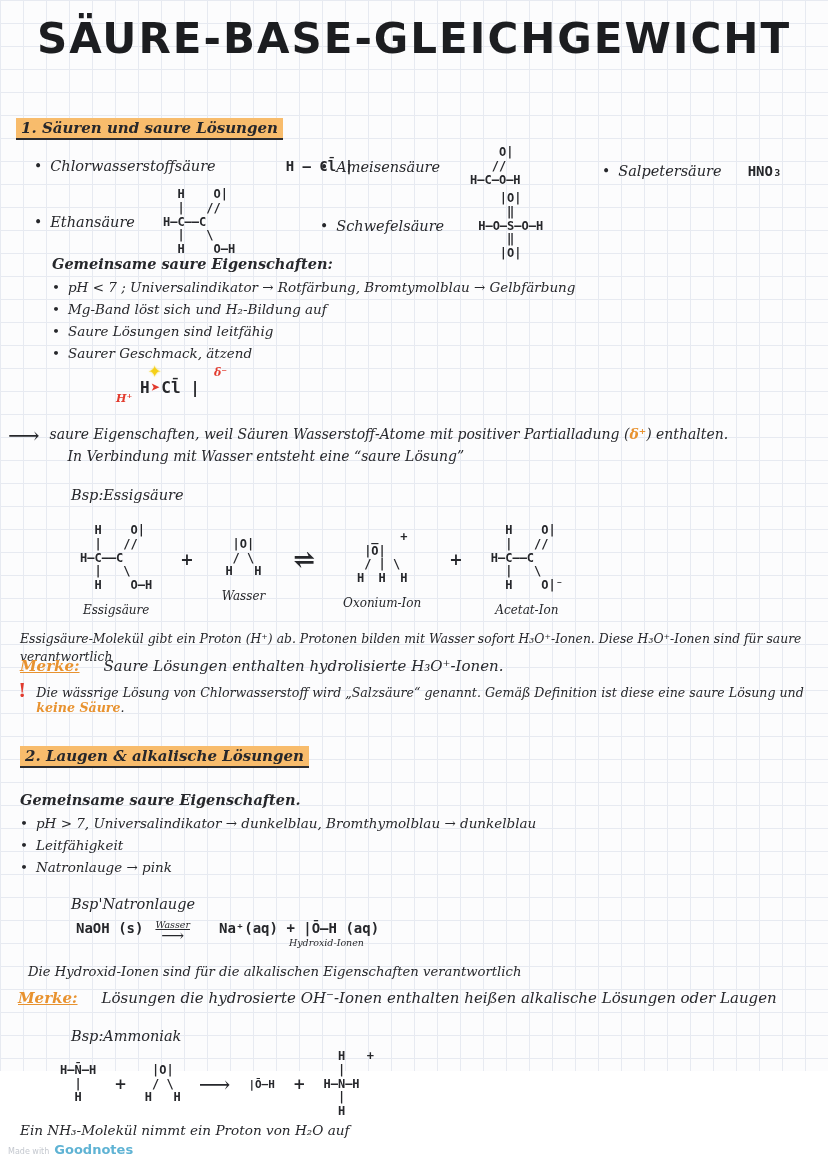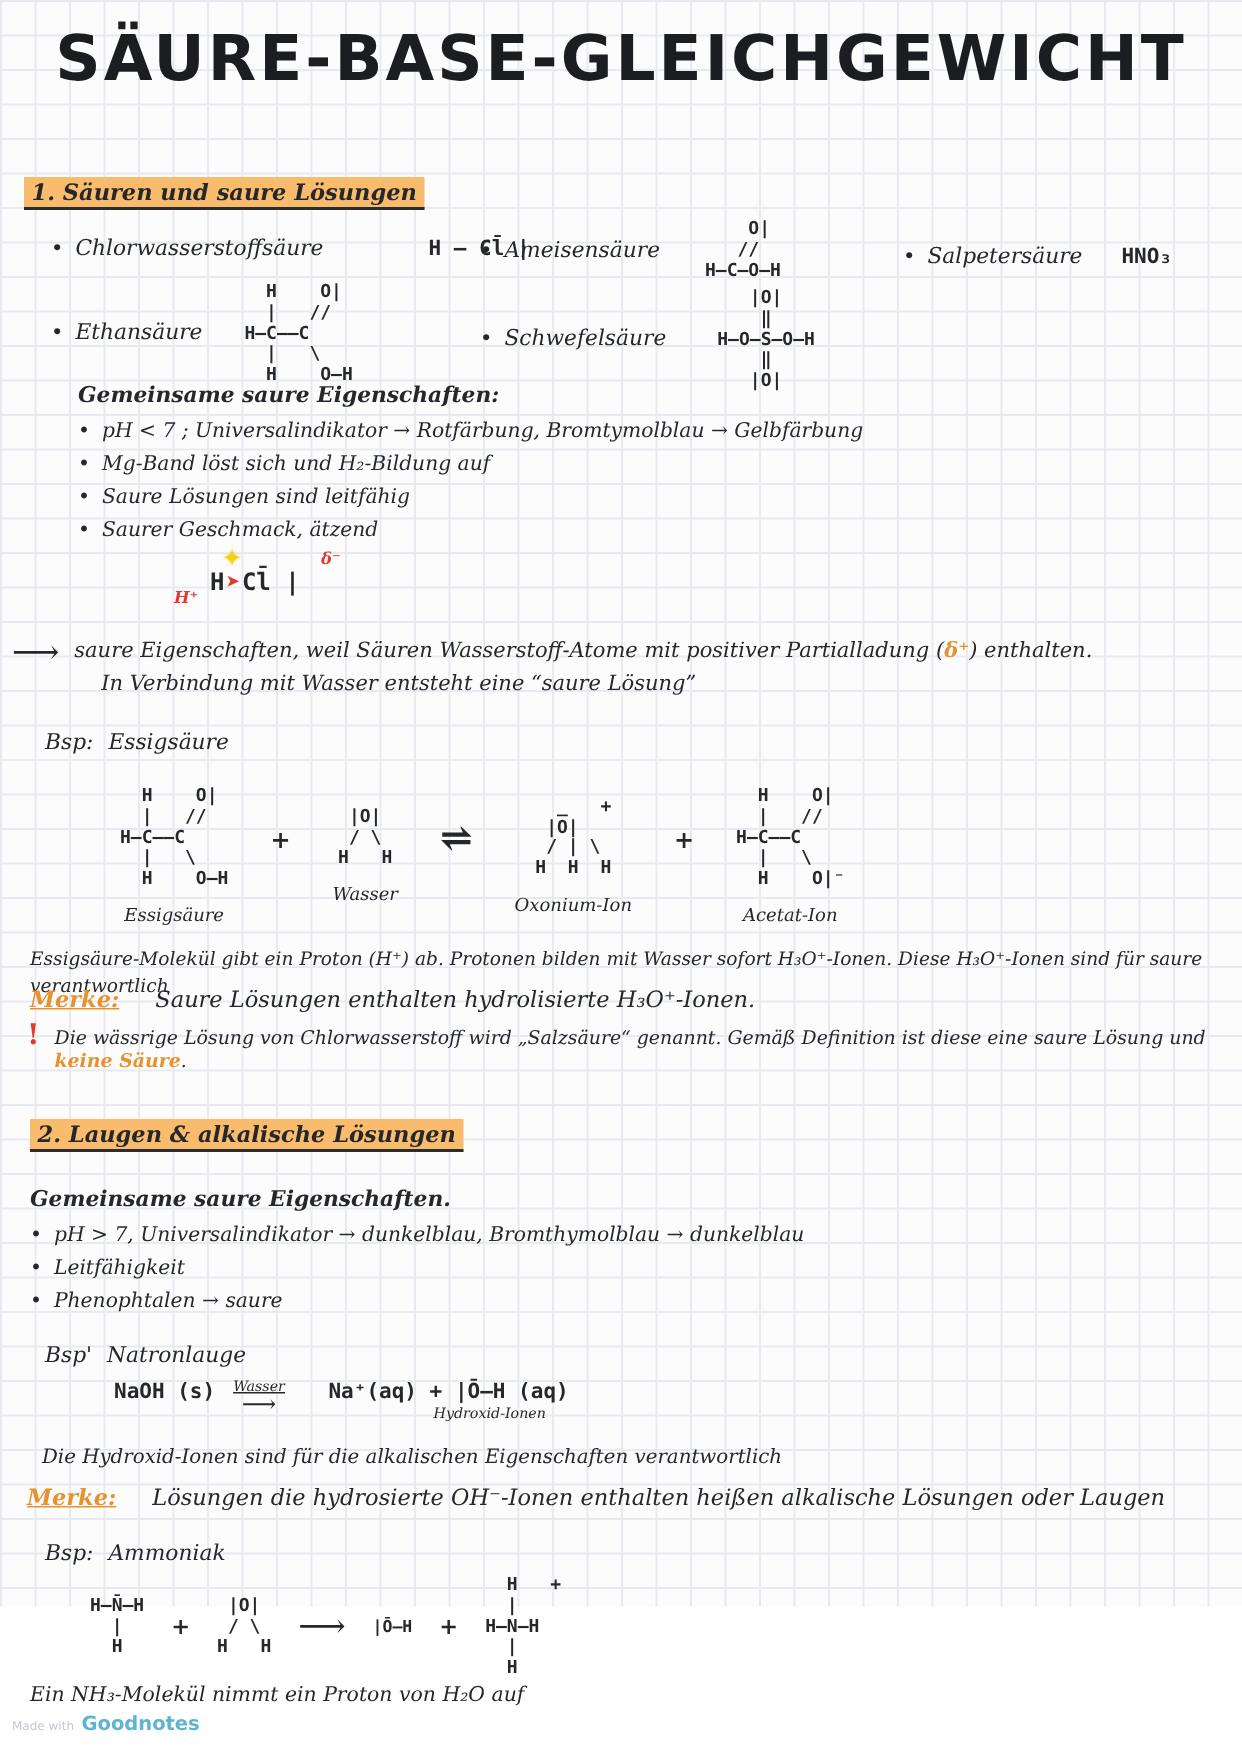--- a/index.html
+++ b/index.html
@@ -43,21 +43,21 @@
   .hcl .hplus { position:absolute; left:0; top:28px; color:#e23b2e; font-size:11px; font-weight:bold; }
   .hcl .mainline { position:absolute; left:24px; top:14px; font-family:"DejaVu Sans Mono", monospace; font-style:normal; font-weight:bold; font-size:16px; }
   .hcl .arr { color:#e23b2e; margin:0 1px; }
   .hcl .dminus { position:absolute; left:98px; top:2px; color:#e23b2e; font-size:11px; font-weight:bold; }
   .concl { display:flex; gap:10px; align-items:flex-start; }
   .concl .big-arrow { font-size:22px; line-height:20px; font-style:normal; }
   .concl .l1 { font-size:14px; }
   .concl .l2 { font-size:14px; margin-left:18px; margin-top:6px; }
   .orange { color:#e8922f; font-weight:bold; }
   .orange-u { color:#e8922f; font-weight:bold; text-decoration:underline; }
-  .bsp { display:flex; gap:10px; font-size:14.5px; }
+  .bsp { display:flex; font-size:14.5px;margin-left:41px; }
   .reaction { display:flex; align-items:center; gap:28px; }
   .reaction .mol { display:flex; flex-direction:column; align-items:center; }
   .reaction .mol-label { font-size:12px; margin-top:10px; }
   .reaction .op { font-size:16px; font-style:normal; font-weight:bold; align-self:center; margin-bottom:22px; }
   .reaction .eq { font-size:26px; margin-bottom:22px; }
   .para { font-size:12.4px; line-height:1.45; }
   .merke-line { display:flex; gap:24px; font-size:15px; align-items:baseline; }
   .warn-line { display:flex; gap:10px; font-size:12.6px; align-items:baseline; }
   .warn-mark { color:#e23b2e; font-weight:bold; font-size:19px; font-style:normal; }
   .eq1 { display:flex; align-items:flex-start; gap:12px; font-size:13.5px; }
@@ -218,21 +218,21 @@
     <div class="row">
       <span class="bullet">•</span>
       <span>pH &gt; 7,  Universalindikator → dunkelblau,  Bromthymolblau → dunkelblau</span>
     </div>
     <div class="row">
       <span class="bullet">•</span>
       <span>Leitfähigkeit</span>
     </div>
     <div class="row">
       <span class="bullet">•</span>
-      <span>Phenophtalen → saure</span>
+      <span>Natronlauge → pink</span>
     </div>
   </div>
 
   <div class="abs bsp" style="left:30px; top:896px;">
     <span>Bsp'</span>
     <span>Natronlauge</span>
   </div>
 
   <div class="abs eq1" style="left:76px; top:920px;">
     <span class="formula">NaOH (s)</span>

